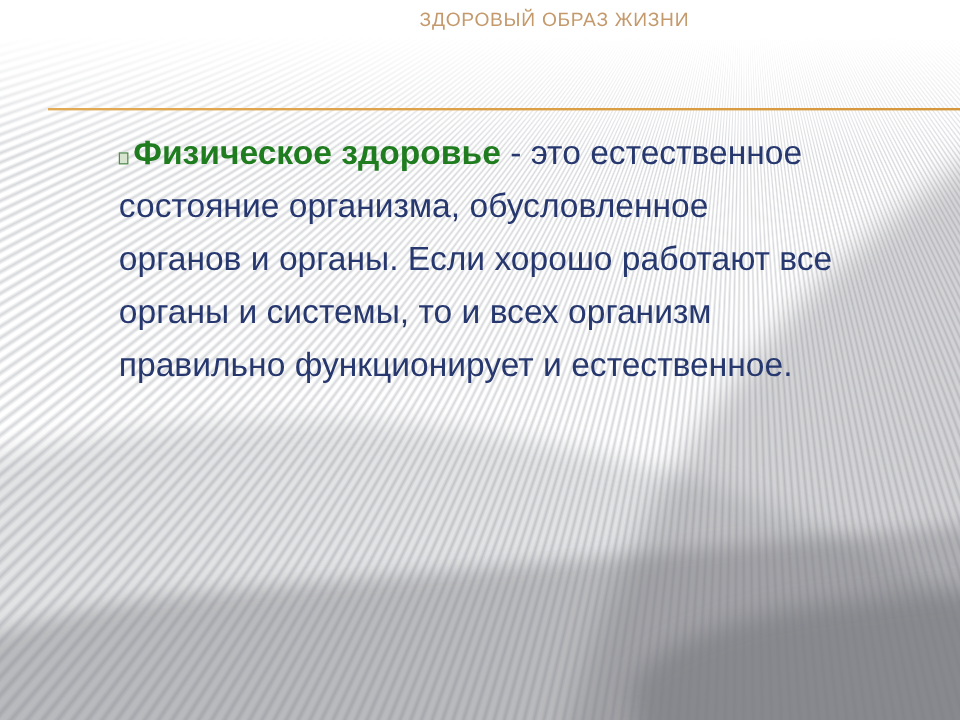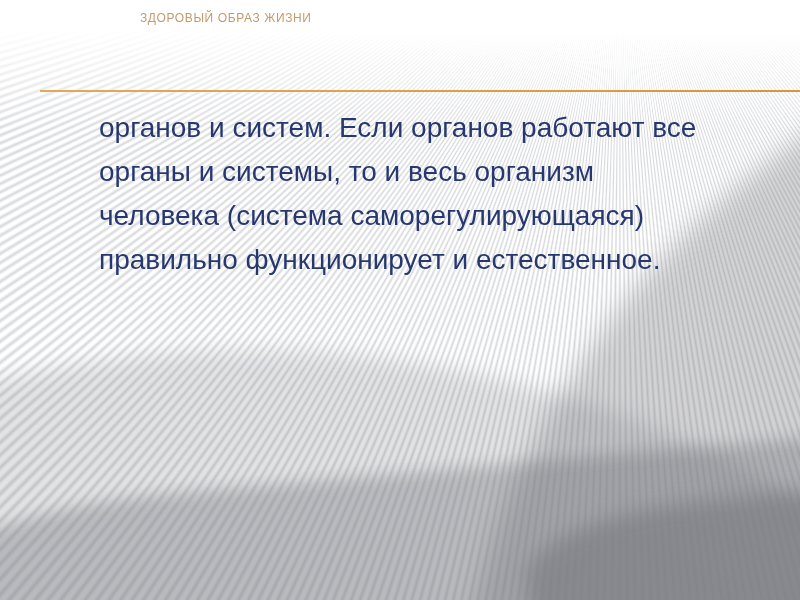--- a/index.html
+++ b/index.html
@@ -47,22 +47,22 @@
   
   .wash-top{
     position:absolute;inset:0;pointer-events:none;
     background:linear-gradient(to bottom,
       rgba(255,255,255,1) 0px, rgba(255,255,255,1) 30px,
       rgba(255,255,255,0) 130px);
   }
   
   .title{
     position:absolute;top:10px;left:140px;right:16px;
-    text-align:left;
-    font-size:12px;line-height:16px;letter-spacing:0.6px;
+    text-align:center;
+    font-size:16px;line-height:16px;letter-spacing:0.6px;
     color:#C49A6C;
     z-index:5;
   }
   .rule{
     position:absolute;top:90px;left:40px;right:0;height:2px;
     background:linear-gradient(to right,#E3AA55,#D5973B);
     z-index:5;
   }
   .body-text{
     position:absolute;top:106px;left:99px;width:670px;
@@ -88,19 +88,20 @@
   <div class="shade shade-bottom"></div>
   <div class="shade shade-corner"></div>
   <div class="stripes"></div>
   <div class="wash-top"></div>
 
   <div class="title">ЗДОРОВЫЙ ОБРАЗ ЖИЗНИ</div>
 
   <div class="rule"></div>
 
   <div class="body-text">
-    <div class="body-line"><span>органов и систем. Если органов работают все</span></div>
-    <div class="body-line"><span>органы и системы, то и весь организм</span></div>
-    <div class="body-line"><span>человека (система саморегулирующаяся)</span></div>
+    <div class="body-line"><span class="bullet"></span><span class="keyword">Физическое здоровье</span><span> - это естественное</span></div>
+    <div class="body-line"><span>состояние организма, обусловленное</span></div>
+    <div class="body-line"><span>органов и органы. Если хорошо работают все</span></div>
+    <div class="body-line"><span>органы и системы, то и всех организм</span></div>
     <div class="body-line"><span>правильно функционирует и естественное.</span></div>
   </div>
 
 </div>
 
 </body></html>

